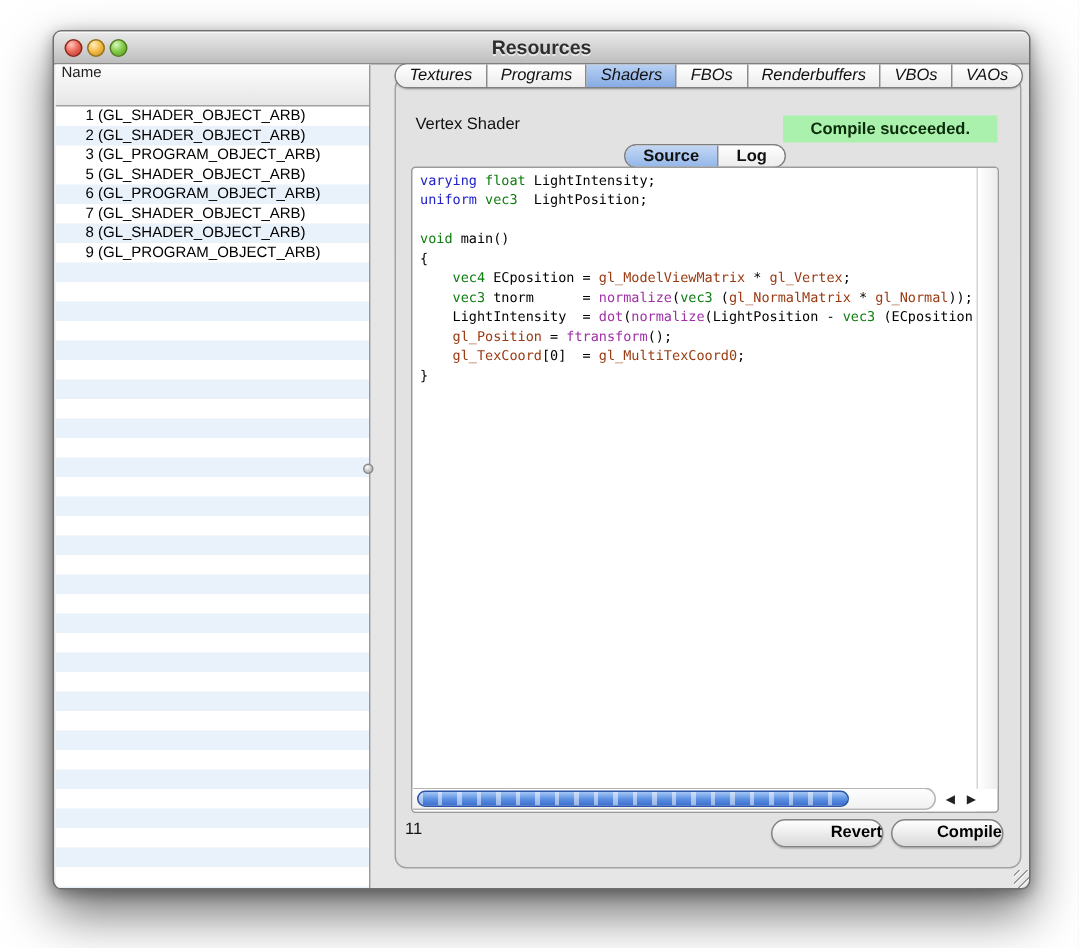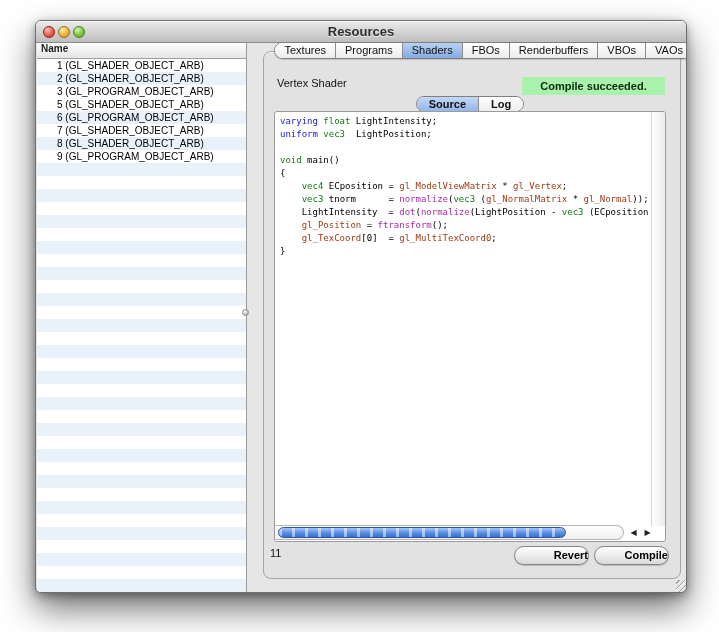--- a/index.html
+++ b/index.html
@@ -15,29 +15,29 @@
     background:linear-gradient(#ebebeb,#bdbdbd); border-bottom:1px solid #8a8a8a;
     box-shadow:inset 0 1px 0 #f8f8f8;
   }
   .title { text-align:center; font-size:13px; font-weight:bold; color:#2e2e2e; line-height:22px; text-shadow:0 1px 0 rgba(255,255,255,.6); }
   .light { position:absolute; top:5px; width:12px; height:12px; border-radius:50%; }
   .light.red   { left:7px;  background:radial-gradient(circle at 35% 28%, #ffc8bd, #ef6d5d 45%, #b23125); border:1px solid #8e241a; }
   .light.yellow{ left:22px; background:radial-gradient(circle at 35% 28%, #ffeec0, #f6bf4e 45%, #c08a1e); border:1px solid #95700f; }
   .light.green { left:37px; background:radial-gradient(circle at 35% 28%, #d9f6c0, #87cf4b 45%, #57961f); border:1px solid #4f7d1c; }
   
   .sidebar { position:absolute; left:1px; top:22px; width:210px; bottom:0; background:#fff; border-right:1px solid #9a9a9a; overflow:hidden; }
-  .listheader { height:16px; background:linear-gradient(#fdfdfd,#e6e6e6); border-bottom:1px solid #9f9f9f;
-    font-size:10px; font-weight:bold; color:#1d1d1d; padding-left:4px; line-height:11px; }
+  .listheader { height:28px; background:linear-gradient(#fdfdfd,#e6e6e6); border-bottom:1px solid #9f9f9f;
+    font-size:10px; font-weight:normal; color:#1d1d1d; padding-left:4px; line-height:11px; }
   .lrow { height:13px; font-size:10px; line-height:13px; padding-left:20px; color:#000; white-space:nowrap; }
   .lrow.alt { background:var(--stripe); }
   .lrow.sel { background:linear-gradient(var(--sel_top),var(--sel_bot)); color:#fff; }
   .dimple { position:absolute; left:206px; top:288px; width:7px; height:7px; border-radius:50%;
     background:radial-gradient(circle at 35% 30%, #fdfdfd, #9a9a9a); border:1px solid #8a8a8a; }
   
-  .tabrow { position:absolute; left:227px; top:21px; width:430px; height:18px; display:flex; justify-content:flex-end; z-index:3; }
+  .tabrow { position:absolute; left:227px; top:21px; width:430px; height:18px; display:flex; justify-content:flex-start; z-index:3;font-style:italic; }
   .tabbar { display:inline-flex; height:17px; border:1px solid #7f7f7f; border-radius:9px; overflow:hidden; background:#fff;
     box-shadow:0 1px 1px rgba(0,0,0,.15); }
   .tab { font-size:11px; color:#111; line-height:15px; padding:0 9px; background:linear-gradient(#fff,#ececec); border-left:1px solid #8b8b8b; cursor:default; }
   .tab:first-child { border-left:none; }
   .tab.on { background:linear-gradient(#b9d1f3,#86abe4); }
   
   .groupbox { position:absolute; left:227px; top:30px; width:418px; height:528px;
     background:#e2e2e2; border:1px solid #a3a3a3; border-radius:8px; box-shadow:inset 0 1px 0 rgba(255,255,255,.7); }
   .vslabel { position:absolute; left:13px; top:25px; font-size:11px; color:#111; }
   .badge { position:absolute; left:258px; top:25px; width:143px; height:18px; background:var(--badge);

